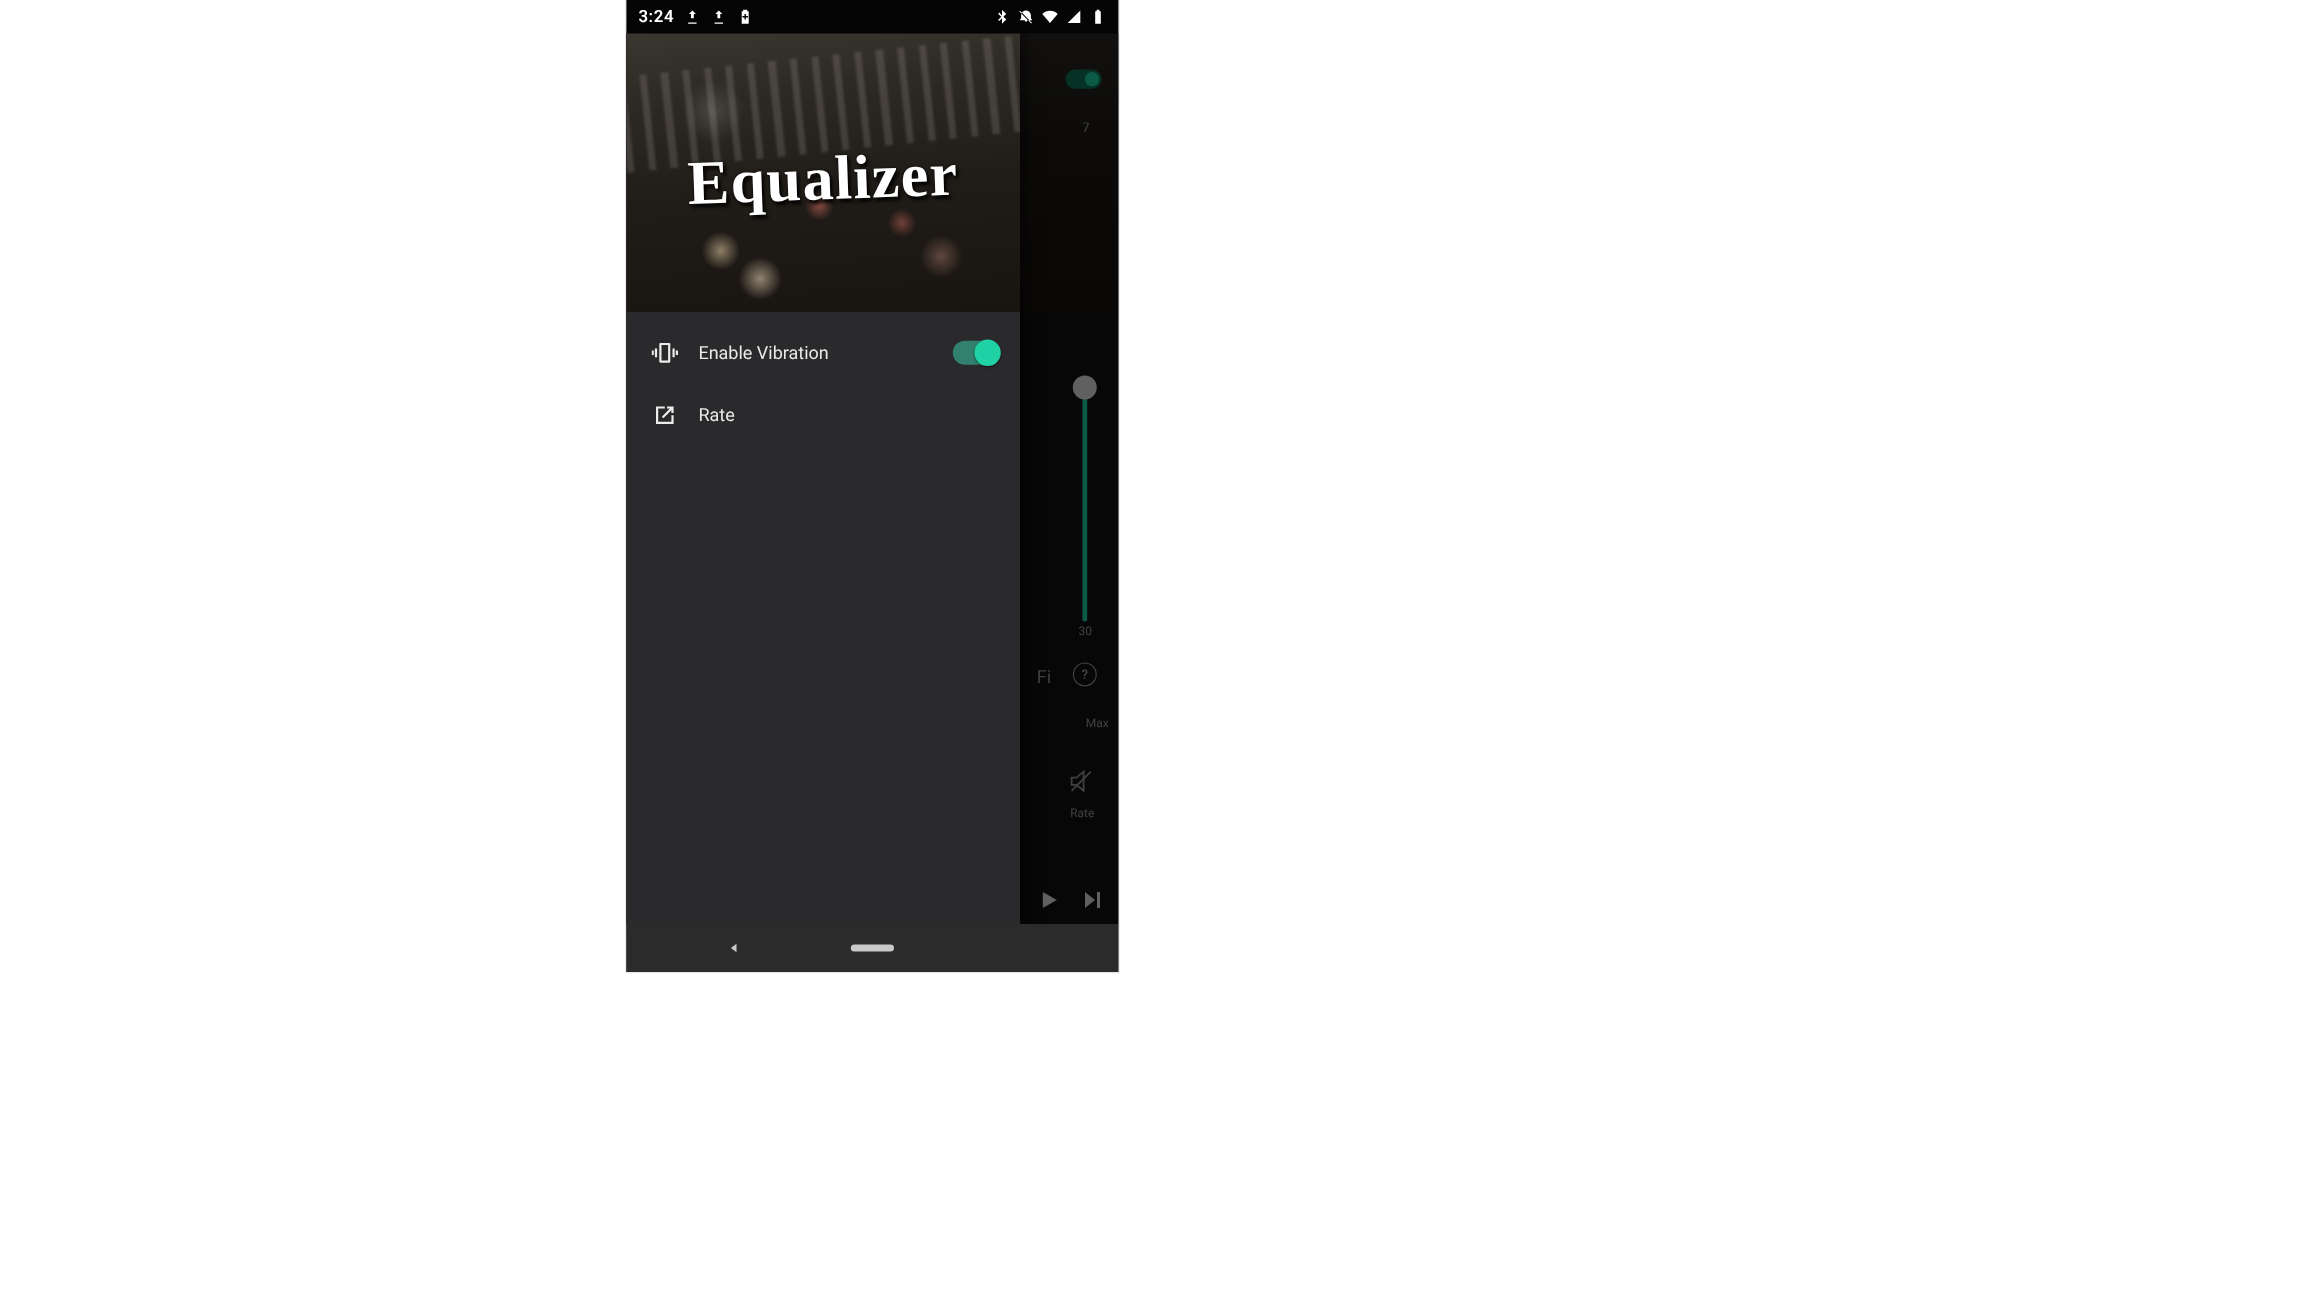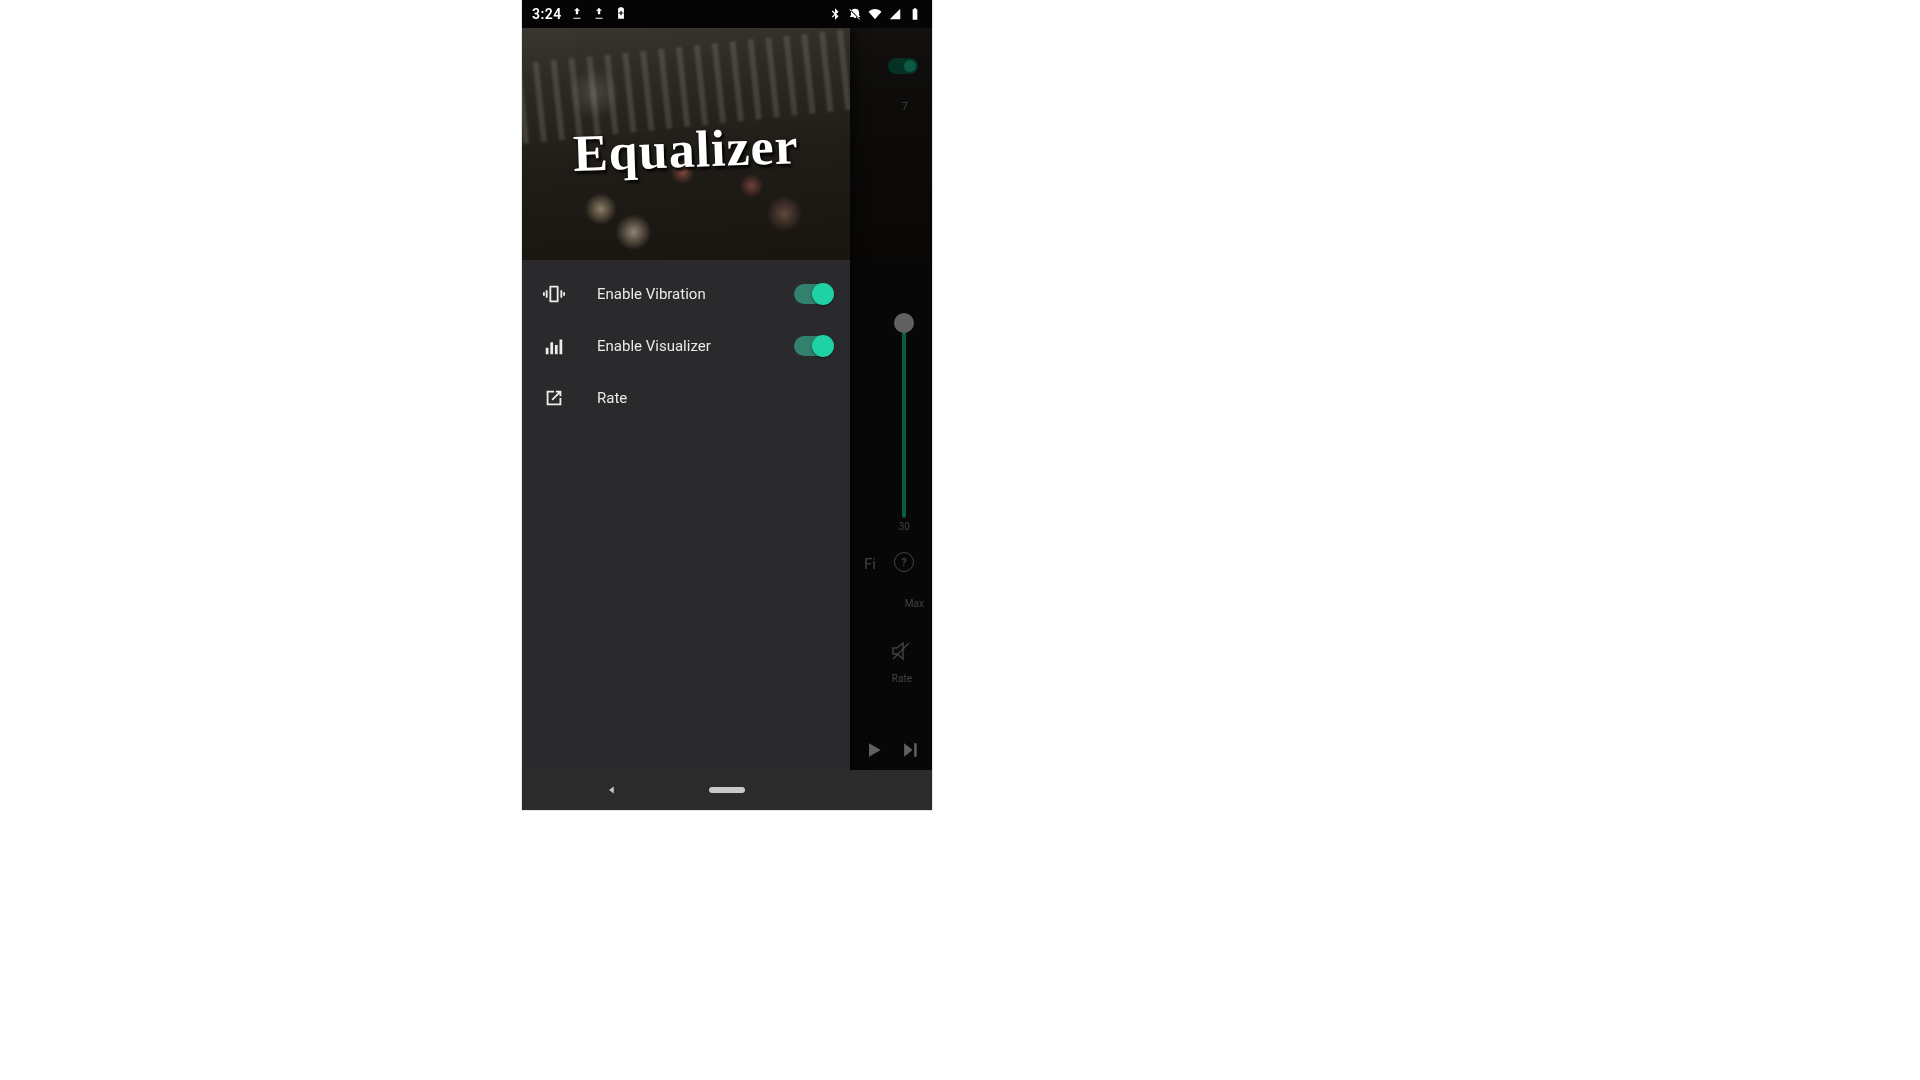--- a/index.html
+++ b/index.html
@@ -30,21 +30,21 @@
     top: 0; left: 0; right: 0;
     height: 28px;
     display: flex;
     align-items: center;
     color: #ffffff;
     font-size: 14px;
     font-weight: 600;
     padding: 0 10px;
     z-index: 50;
   }
-  .statusbar .left { display: flex; gap: 8px; }
+  .statusbar .left { display: flex; align-items: center; gap: 8px; }
   .statusbar .right { margin-left: auto; display: flex; align-items: center; gap: 6px; }
   .statusbar .clock { letter-spacing: 0.5px; }
   .sb-icon { width: 14px; height: 14px; display: inline-flex; align-items:center; justify-content:center; }
   .sb-icon svg { width:14px; height:14px; fill:#ffffff; }
 
   
   .app-bg {
     position: absolute;
     top: 28px; bottom: 40px; left: 0; right: 0;
     background: #111112;
@@ -183,21 +183,21 @@
   }
 
   .drawer-list {
     padding: 8px 0;
   }
   .drawer-item {
     display: flex;
     align-items: center;
     height: 52px;
     padding: 0 18px 0 20px;
-    gap: 31px;
+    gap: 16px;
     color: #e9e9e9;
     font-size: 15px;
   }
   .drawer-item .iconbox {
     width: 24px; height: 24px;
     display:flex; align-items:center; justify-content:center;
     flex:none;
   }
   .drawer-item .iconbox svg { width:22px; height:22px; fill:#ececec; }
   .drawer-item .label { flex: 1; }
@@ -342,32 +342,20 @@
               <path d="M8 3h8a1 1 0 011 1v16a1 1 0 01-1 1H8a1 1 0 01-1-1V4a1 1 0 011-1zm1 2v14h6V5H9zM3 8h2v8H3V8zm-3 2h2v4H0v-4zm19-2h2v8h-2V8zm3 2h2v4h-2v-4z"></path>
             </svg>
         </span>
         <span class="label">Enable Vibration</span>
         <span class="switch">
           <span class="track"></span>
             <span class="thumb"></span>
         </span>
       </div>
 
-      <div class="drawer-item">
-        <span class="iconbox">
-          <svg viewBox="0 0 24 24">
-              <path d="M3 14h3v7H3zM8 8h3v13H8zM13 11h3v10h-3zM18 5h3v16h-3z"></path>
-            </svg>
-        </span>
-        <span class="label">Enable Visualizer</span>
-        <span class="switch">
-          <span class="track"></span>
-            <span class="thumb"></span>
-        </span>
-      </div>
 
 
       <div class="drawer-item">
         <span class="iconbox">
           <svg viewBox="0 0 24 24">
               <path d="M4 4h8v2H6v12h12v-6h2v8H4V4zm10 0h6v6h-2V7.4l-7.3 7.3-1.4-1.4L16.6 6H14V4z"></path>
             </svg>
         </span>
         <span class="label">Rate</span>
       </div>

